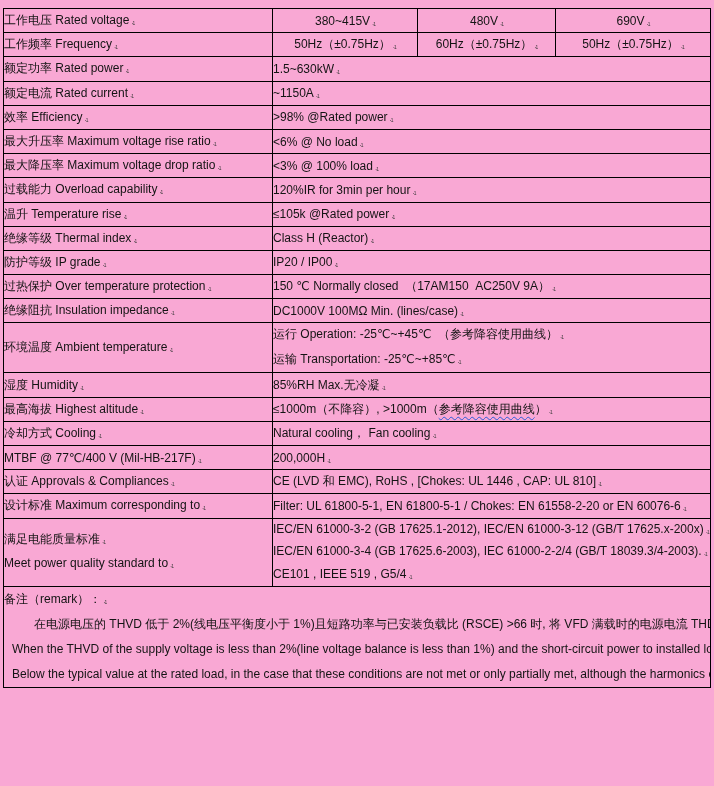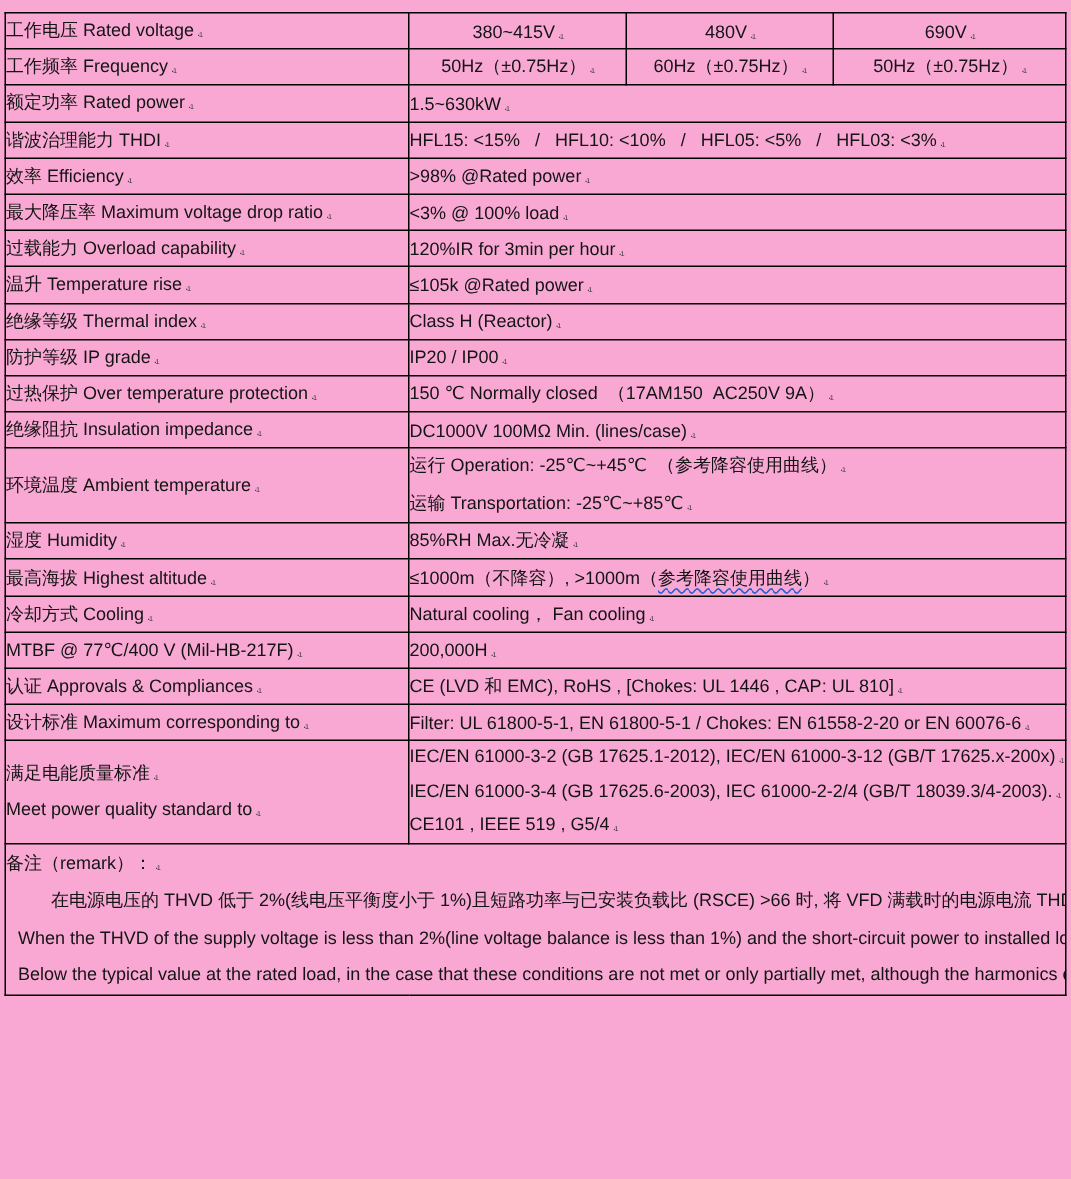--- a/index.html
+++ b/index.html
@@ -86,26 +86,30 @@
       <td class="ctr"><span class="pm">50Hz（±0.75Hz）</span></td>
       <td class="ctr"><span class="pm">60Hz（±0.75Hz）</span></td>
       <td class="ctr"><span class="pm">50Hz（±0.75Hz）</span></td>
     </tr>
 
     <tr>
       <td class="lbl"><span class="pm">额定功率  Rated power</span></td>
       <td class="val" colspan="3"><span class="pm">1.5~630kW</span></td>
     </tr>
     <tr>
-      <td class="lbl"><span class="pm">谐波治理能力  THDI</span></td>
-      <td class="val" colspan="3"><span class="pm">HFL15: &lt;15%&nbsp;&nbsp; / &nbsp;&nbsp;HFL10: &lt;10%&nbsp;&nbsp; / &nbsp;&nbsp;HFL05: &lt;5%&nbsp;&nbsp; / &nbsp;&nbsp;HFL03: &lt;3%</span></td>
+      <td class="lbl"><span class="pm">额定电流  Rated current</span></td>
+      <td class="val" colspan="3"><span class="pm">~1150A</span></td>
     </tr>
     <tr>
       <td class="lbl"><span class="pm">效率  Efficiency</span></td>
       <td class="val" colspan="3"><span class="pm">&gt;98% @Rated power</span></td>
+    </tr>
+    <tr>
+      <td class="lbl"><span class="pm">最大升压率  Maximum voltage rise ratio</span></td>
+      <td class="val" colspan="3"><span class="pm">&lt;6% @ No load</span></td>
     </tr>
     <tr>
       <td class="lbl"><span class="pm">最大降压率  Maximum voltage drop ratio</span></td>
       <td class="val" colspan="3"><span class="pm">&lt;3% @ 100% load</span></td>
     </tr>
     <tr>
       <td class="lbl"><span class="pm">过载能力  Overload capability</span></td>
       <td class="val" colspan="3"><span class="pm">120%IR for 3min per hour</span></td>
     </tr>
     <tr>

